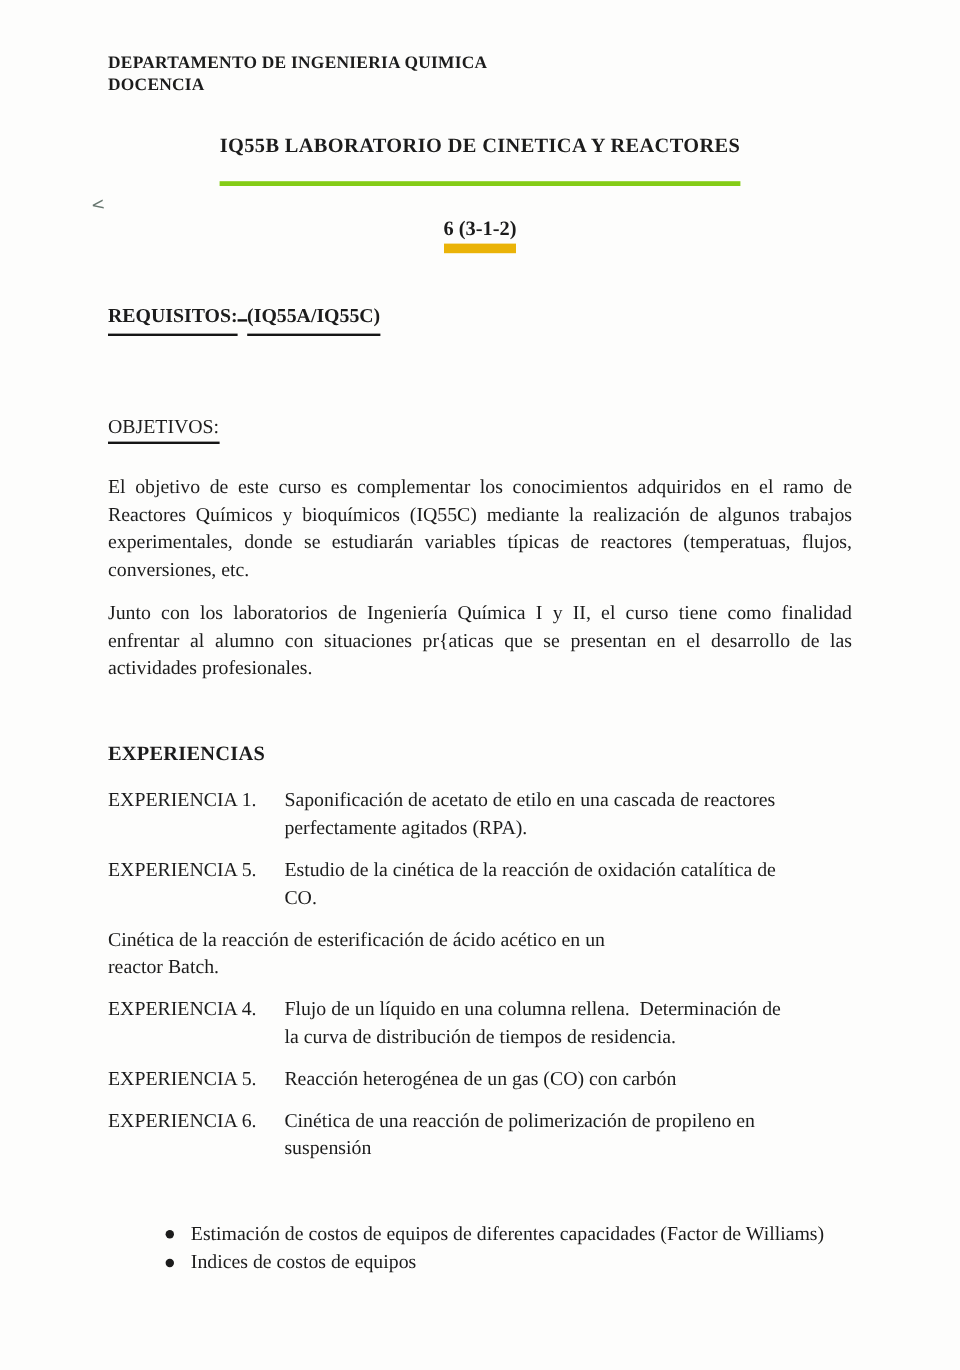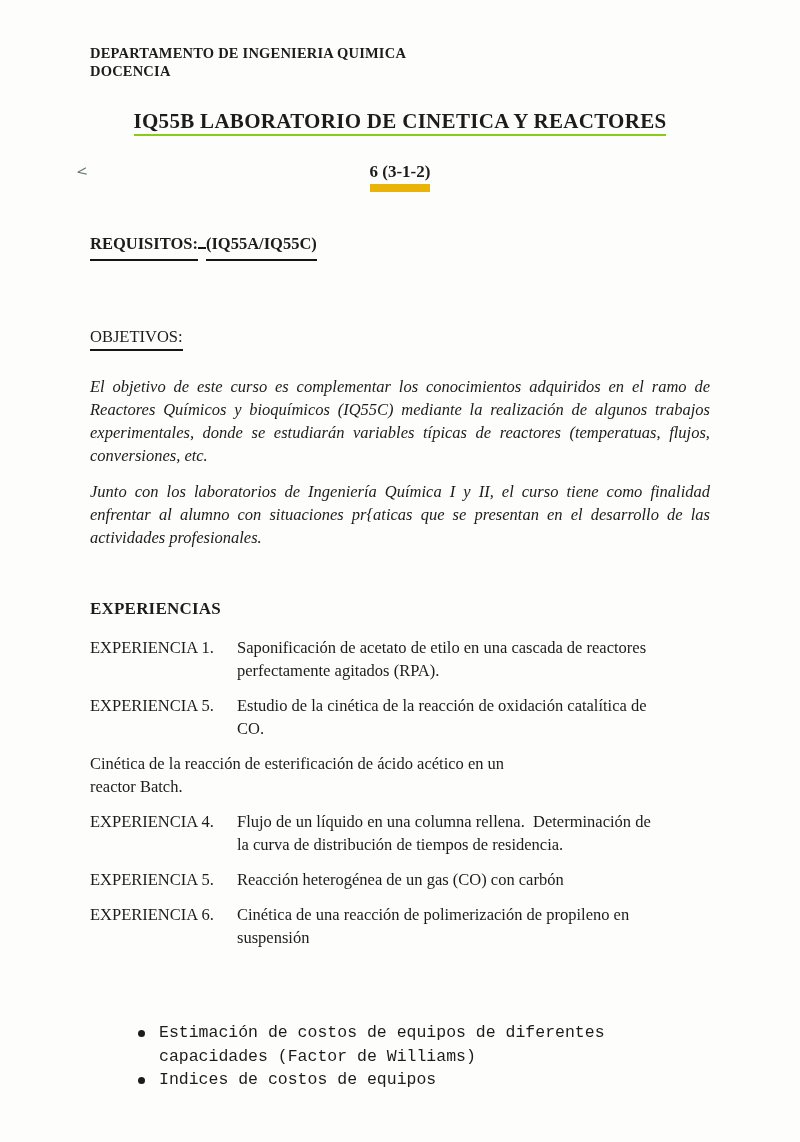--- a/index.html
+++ b/index.html
@@ -18,24 +18,24 @@
     padding: 44px 90px 0 90px;
     position: relative;
   }
   
   .dept-header { font-weight: bold; font-size: 14.5px; line-height: 18px; letter-spacing: 0.2px; }
   
   .title-wrap { text-align: center; margin-top: 30px; }
   .course-title {
     display: inline-block;
     font-weight: bold;
-    font-size: 21px;
+    font-size: 17px;
     letter-spacing: 0.3px;
-    border-bottom: 2px solid #84cc16;
-    padding-bottom: 1px;
+    border-bottom: 4px solid #84cc16;
+    padding-bottom: 18px;
   }
   .credits-wrap { text-align: center; margin-top: 24px; }
   .credits {
     display: inline-block;
     font-weight: bold;
     font-size: 17px;
     border-bottom: 8px solid #eab308;
     padding-bottom: 1px;
   }
   
@@ -59,30 +59,30 @@
   }
   .requisitos .gap { display: inline-block; width: 8px; }
   
   .objetivos-heading { margin-top: 64px; }
   .objetivos-heading .u {
     display: inline-block;
     font-weight: normal;
     border-bottom: 2px solid #151515;
     padding-bottom: 1px;
   }
-  .para { margin-top: 24px; text-align: justify; font-style: italic; }
+  .para { margin-top: 24px; text-align: justify; }
   .para + .para { margin-top: 13px; }
   
   .experiencias-heading { margin-top: 48px; font-weight: bold; font-size: 17px; letter-spacing: 0.2px; }
   .exp-list { margin-top: 16px; }
   .exp-row { display: flex; margin-bottom: 12px; }
   .exp-label { width: 147px; flex: 0 0 147px; }
   .exp-desc { width: 425px; max-width: 425px; white-space: pre-wrap; }
   
-  .bullet-list { margin-top: 72px; padding-left: 48px; font-family: Liberation Mono, monospace; }
+  .bullet-list { margin-top: 48px; padding-left: 48px; }
   .bullet-row { display: flex; align-items: flex-start; line-height: 23.5px; }
   .bullet-dot {
     flex: 0 0 auto;
     width: 7px; height: 7px;
     background: #1c1c1c;
     border-radius: 50%;
     margin: 9px 14px 0 0;
   }
 </style>
 </head>

